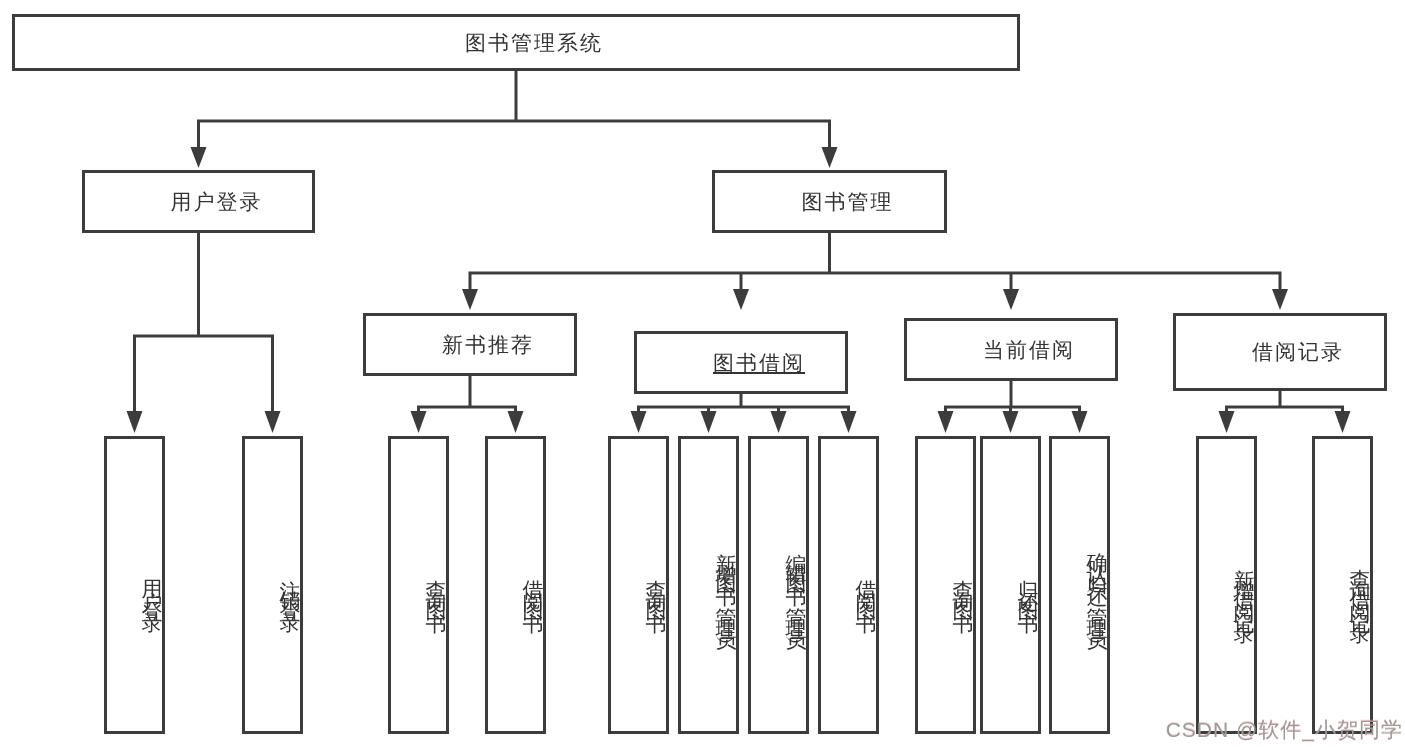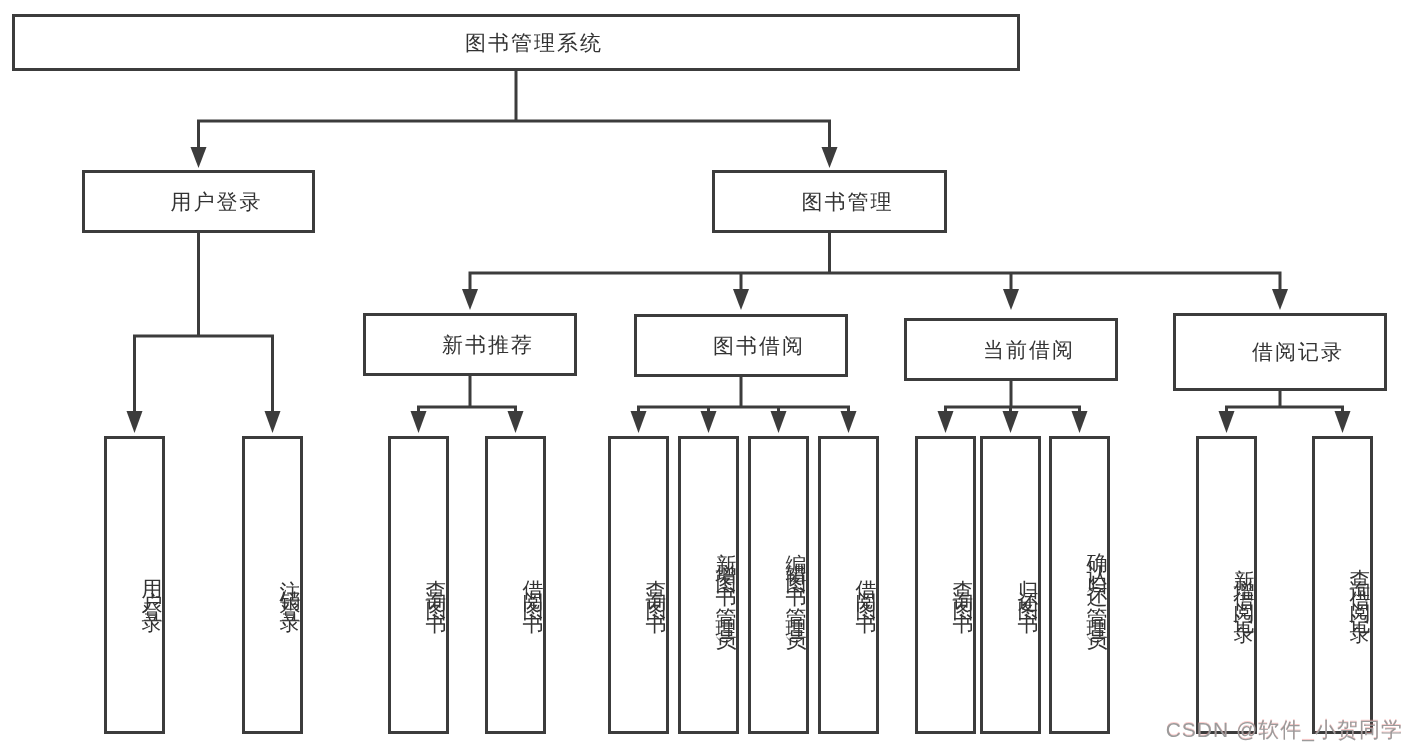--- a/index.html
+++ b/index.html
@@ -100,21 +100,21 @@
   <div class="node" style="left:82px;top:170px;width:233px;height:63px;">
     <span class="hlabel">用户登录</span>
   </div>
   <div class="node" style="left:712px;top:170px;width:235px;height:63px;">
     <span class="hlabel">图书管理</span>
   </div>
 
   <div class="node" style="left:363px;top:313px;width:214px;height:63px;">
     <span class="hlabel">新书推荐</span>
   </div>
-  <div class="node" style="left:634px;top:314px;width:214px;height:63px;">
+  <div class="node" style="left:634px;top:331px;width:214px;height:63px;text-decoration:underline;">
     <span class="hlabel">图书借阅</span>
   </div>
   <div class="node" style="left:904px;top:318px;width:214px;height:63px;text-align:center;">
     <span class="hlabel">当前借阅</span>
   </div>
   <div class="node" style="left:1173px;top:313px;width:214px;height:78px;">
     <span class="hlabel">借阅记录</span>
   </div>
 
   <div class="node" style="left:104px;top:436px;width:61px;height:298px;">

